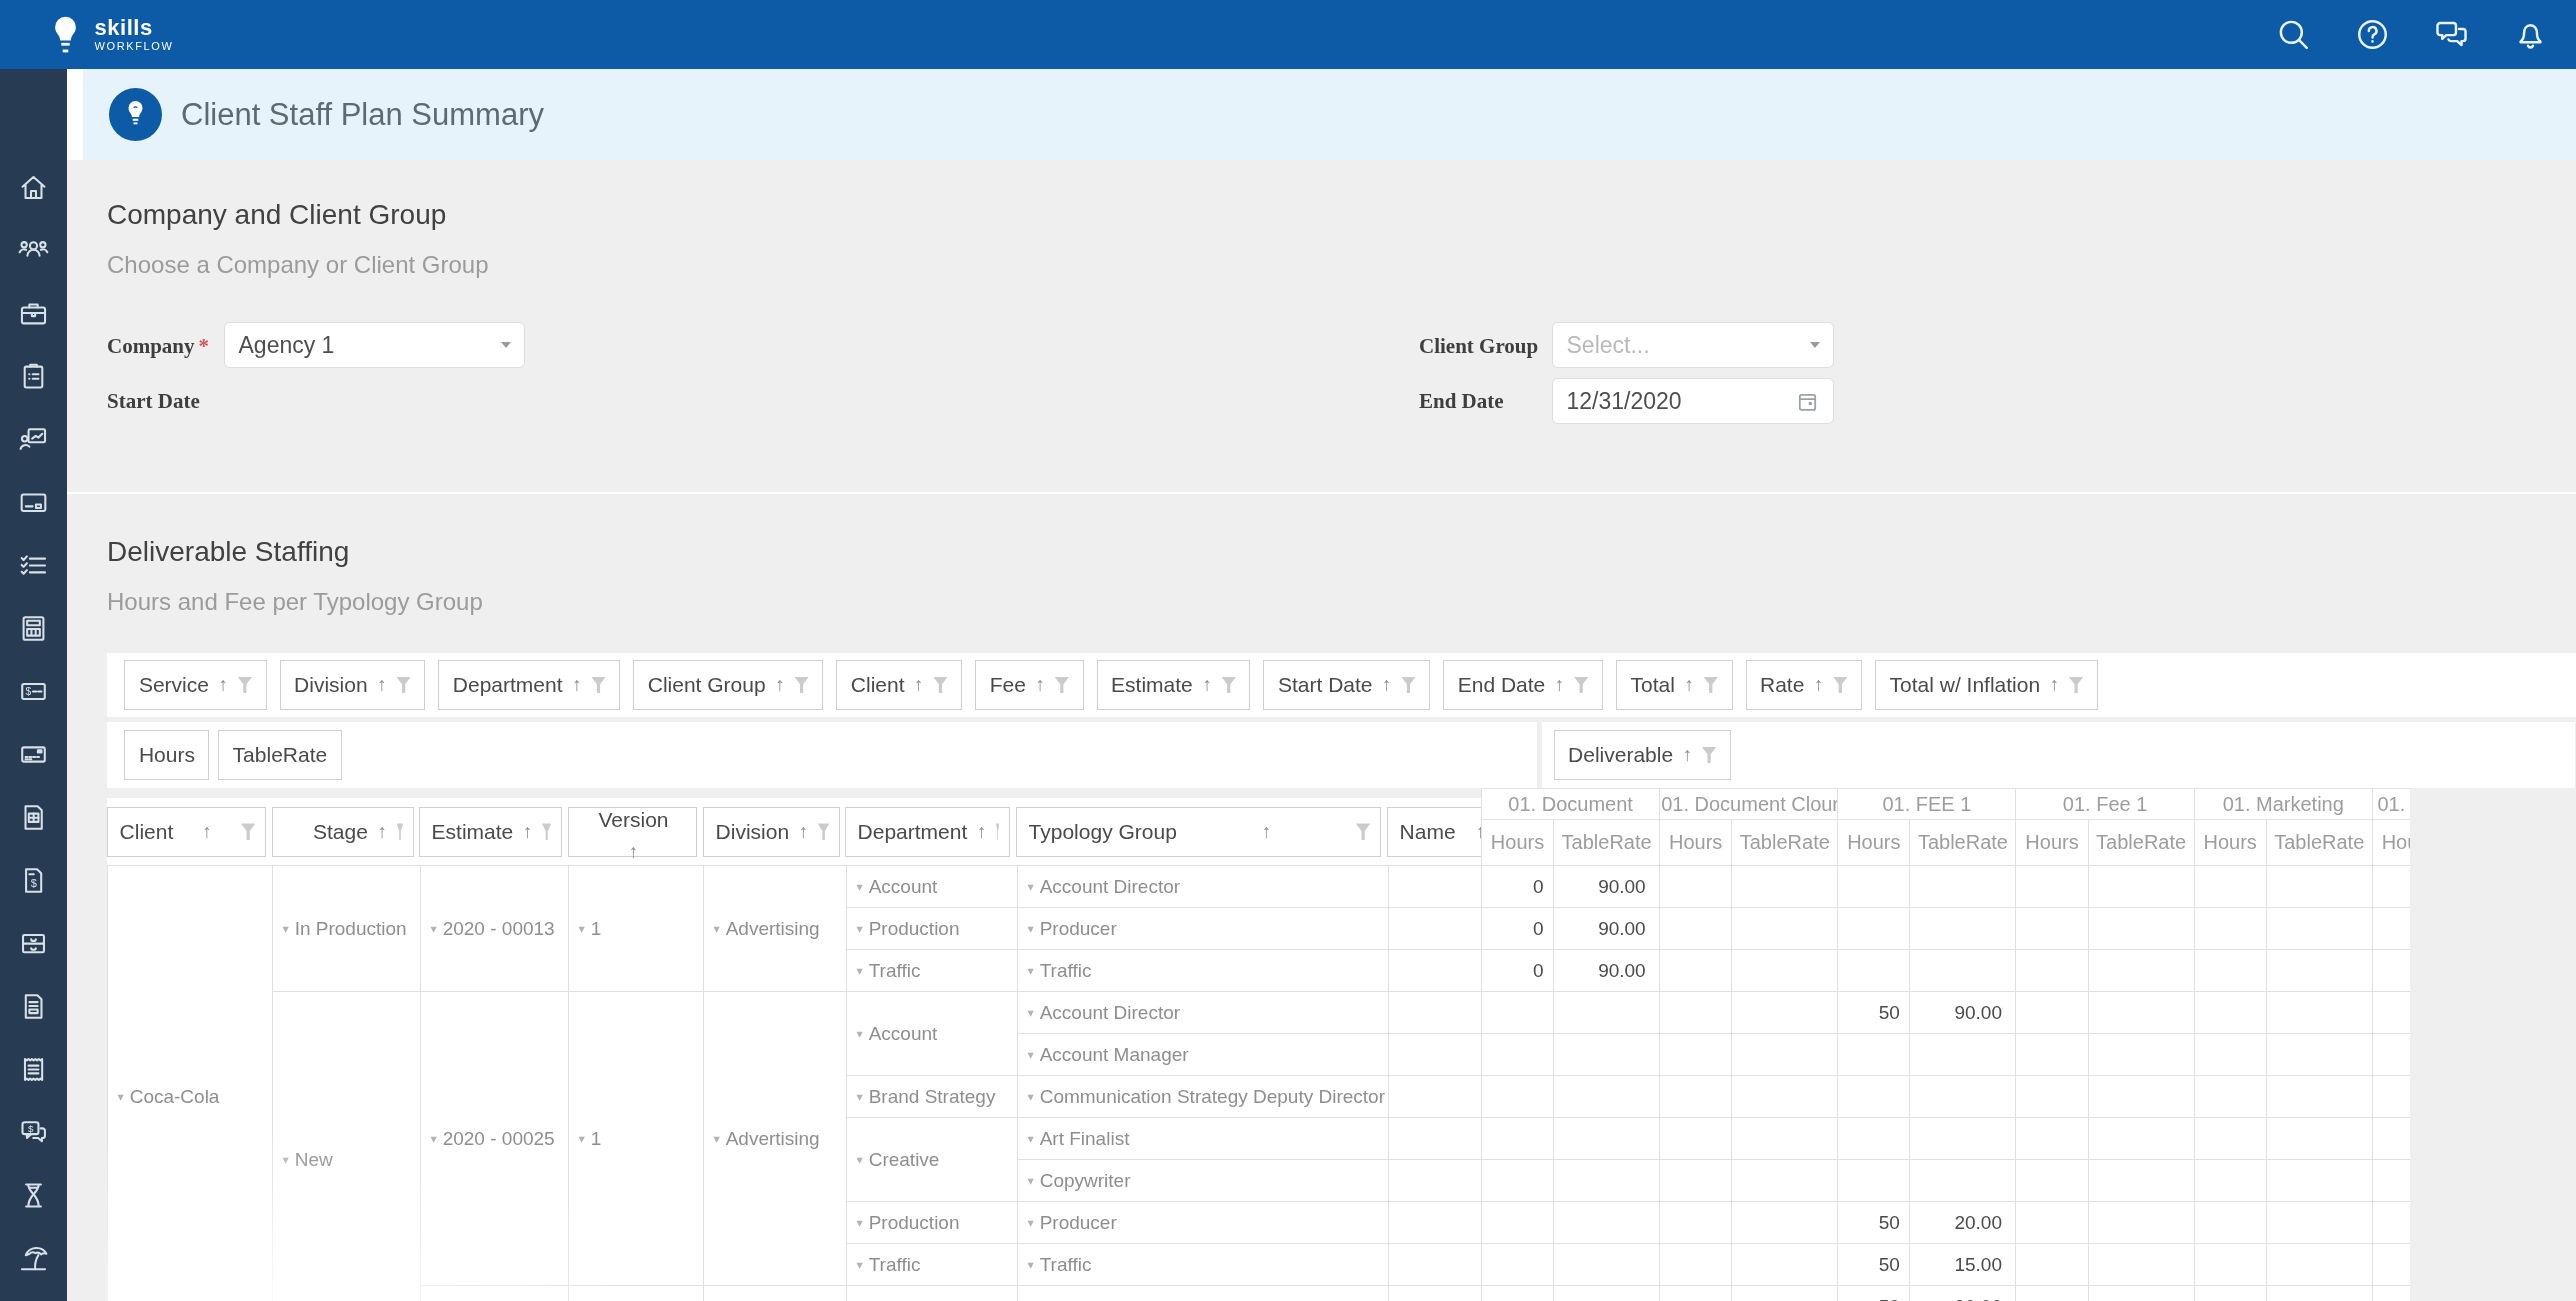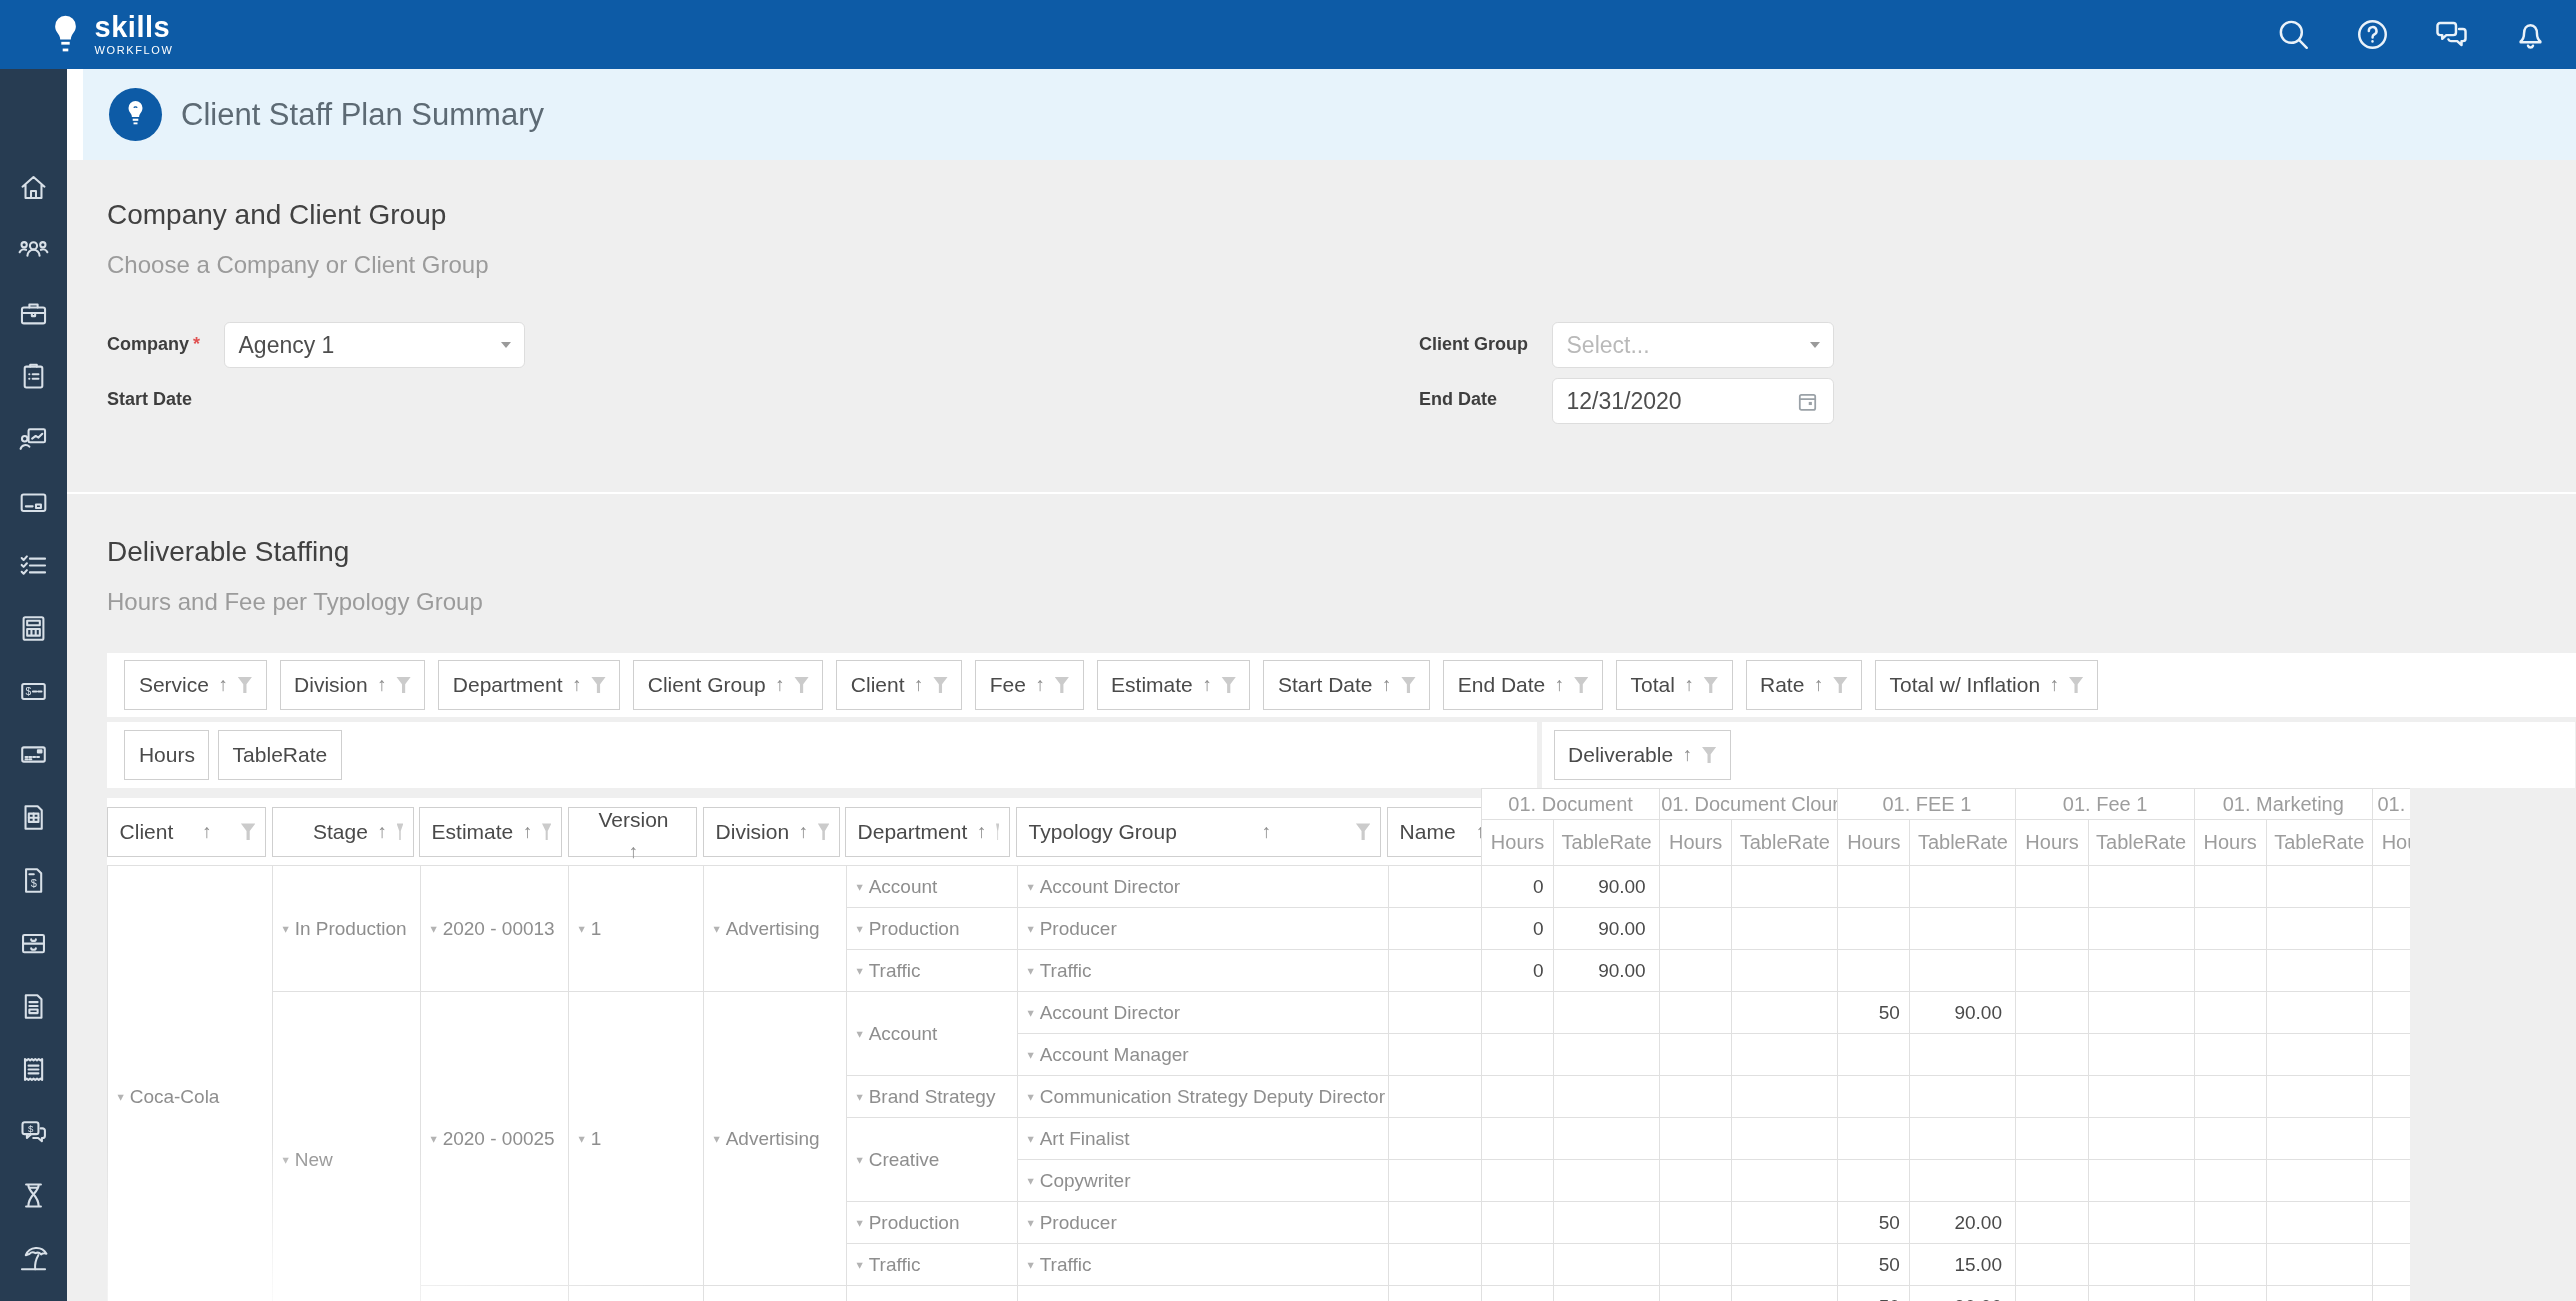--- a/index.html
+++ b/index.html
@@ -7,21 +7,21 @@
     width:2576px;height:1301px;overflow:hidden;position:relative;
     font-family:"Liberation Sans",sans-serif;background:#fff;
   }
   
   .topbar{position:absolute;left:0;top:0;width:2576px;height:69px;background:#0d5ba6;
     display:flex;align-items:center;justify-content:space-between;box-sizing:border-box;
     padding:0 17.4px 0 48px;z-index:10;}
   .logo{display:flex;align-items:center;gap:11.6px;}
   .logo-bulb{width:35px;height:42px;}
   .logo-text{color:#fff;line-height:1;}
-  .logo-name{display:block;font-size:29px;font-weight:600;letter-spacing:0.5px;}
+  .logo-name{display:block;font-size:22px;font-weight:600;letter-spacing:0.5px;}
   .logo-sub{display:block;font-size:11px;letter-spacing:1.6px;margin-top:2.9px;font-weight:400;}
   .topbar-icons{display:flex;align-items:center;gap:42px;padding-right:9.6px;}
   .tb-icon{width:37px;height:37px;cursor:pointer;}
   .tb-icon svg{stroke:#eaf2f9;fill:none;stroke-width:1.6;stroke-linecap:round;stroke-linejoin:round;width:37px;height:37px;}
   
   .sidebar{position:absolute;left:0;top:69px;width:67px;height:1232px;background:#273c52;
     display:flex;flex-direction:column;align-items:center;padding-top:102px;gap:30px;
     box-sizing:border-box;overflow:hidden;z-index:5;}
   .side-item{width:33px;height:33px;flex:0 0 33px;cursor:pointer;}
   .side-item svg{width:33px;height:33px;stroke:#d8e0e8;fill:none;stroke-width:1.5;
@@ -33,21 +33,21 @@
     display:flex;align-items:center;padding-left:26px;box-sizing:border-box;margin-left:16px;}
   .header-badge{width:53px;height:53px;border-radius:50%;background:#0d5ba6;
     display:flex;align-items:center;justify-content:center;flex:0 0 53px;}
   .page-title{font-size:31px;color:#5d6a74;margin-left:19px;font-weight:400;}
   .section{position:absolute;left:0;right:0;background:#efefef;}
   .section1{top:91px;height:332px;}
   .section2{top:425px;bottom:0;overflow:hidden;}
   .s-title{position:absolute;left:40px;font-size:28px;color:#414141;font-weight:500;margin:0;}
   .s-sub{position:absolute;left:40px;font-size:24px;color:#9b9b9b;margin:0;font-weight:400;}
   
-  .f-label{position:absolute;font-size:18px;font-weight:700;color:#3e3e3e;}
+  .f-label{position:absolute;font-size:21px;font-weight:700;color:#3e3e3e;font-family:Liberation Serif, serif;}
   .req{color:#e05252;margin-left:3.9px;}
   .box{position:absolute;height:46px;background:#fff;border:1px solid #ddd;border-radius:5.8px;
     box-sizing:border-box;display:flex;align-items:center;padding:0 13.5px;font-size:23px;cursor:pointer;}
   .box .val{color:#4e4e4e;flex:1;}
   .box .ph{color:#b9b9b9;flex:1;}
   .chev{width:0;height:0;border-left:5.8px solid transparent;border-right:5.8px solid transparent;
     border-top:6.7px solid #9a9a9a;margin-left:auto;}
   .cal{width:25px;height:25px;margin-left:auto;}
   .cal svg{width:25px;height:25px;stroke:#9aa1a7;fill:none;stroke-width:1.7;stroke-linecap:round;}
   

